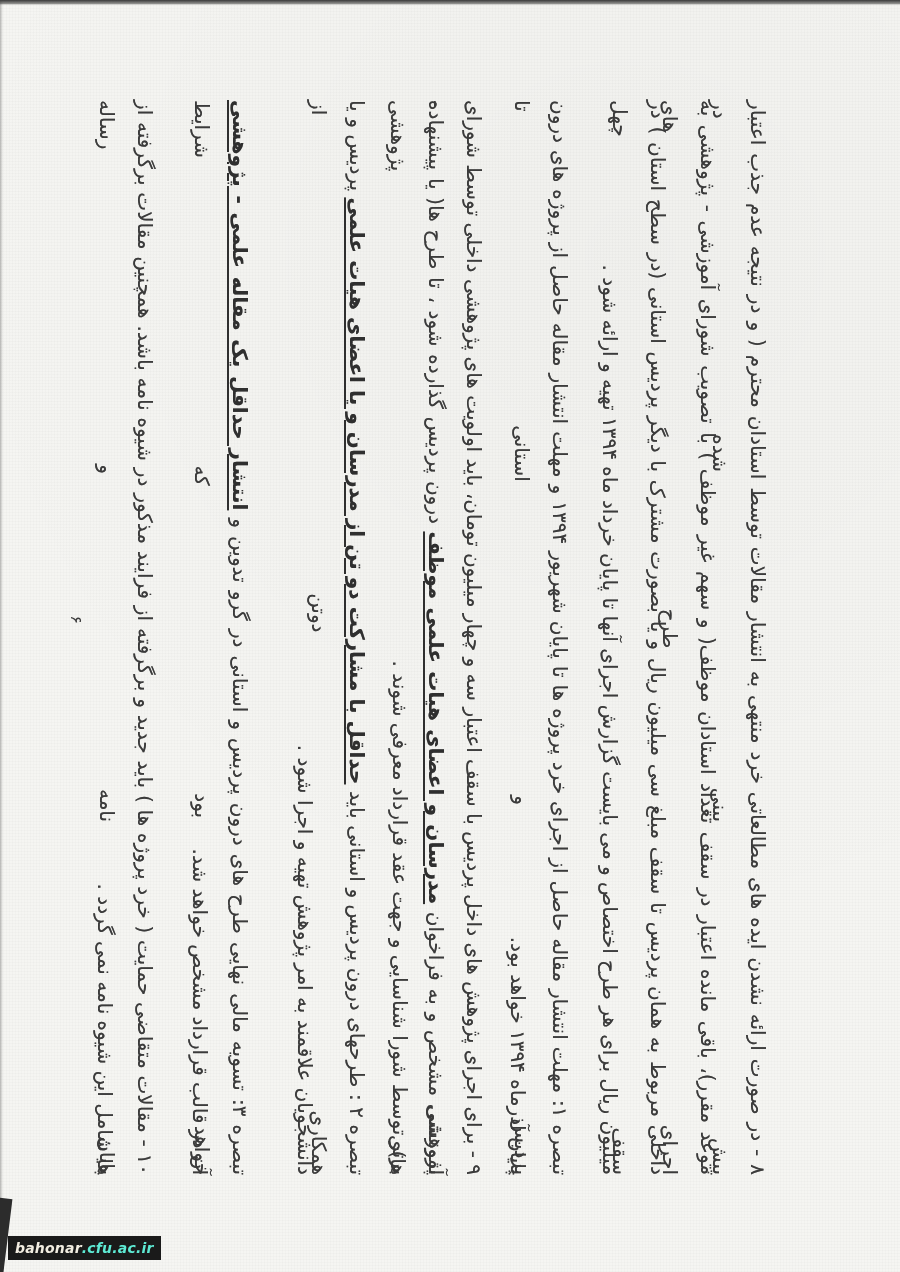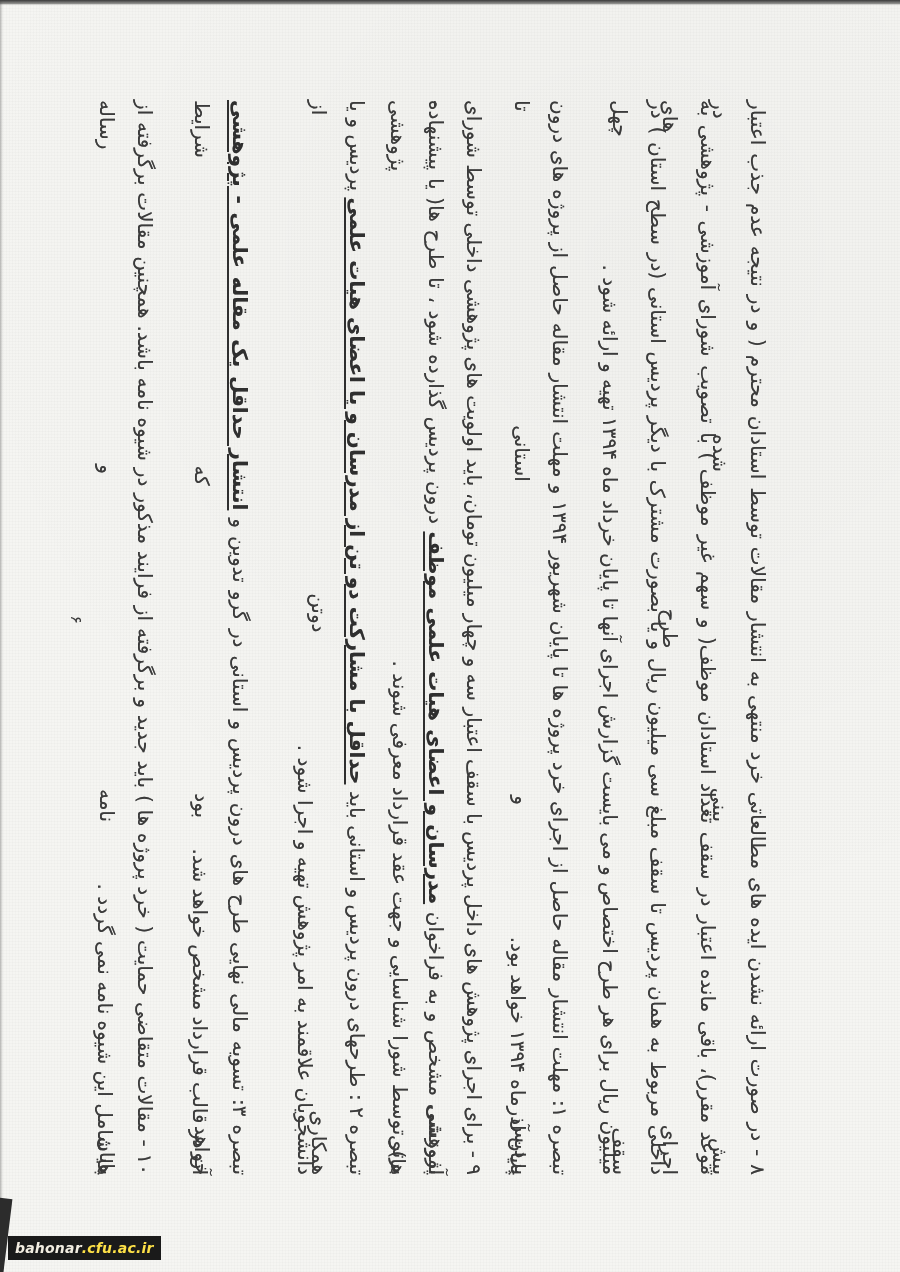--- a/index.html
+++ b/index.html
@@ -38,21 +38,21 @@
     position:absolute; left:72px; top:610px; font-size:16px; color:#3b3b3b;
     transform:rotate(90deg);
   }
   .watermark{
     position:absolute; left:8px; top:1236px; height:24px; padding:0 7px;
     background:#1a1a1a; display:flex; align-items:center;
     font-style:italic; font-weight:700; font-size:14px;
     font-family:"DejaVu Sans", sans-serif; letter-spacing:0.2px;
   }
   .wm-name{color:#f1ece0;}
-  .wm-domain{color:#fde047;}
+  .wm-domain{color:#5eead4;}
 </style>
 </head>
 <body>
 
 <div class="page">
   <div class="edge-top"></div>
   <div class="edge-left"></div>
   <div class="edge-corner"></div>
 
   <div class="rotated">

